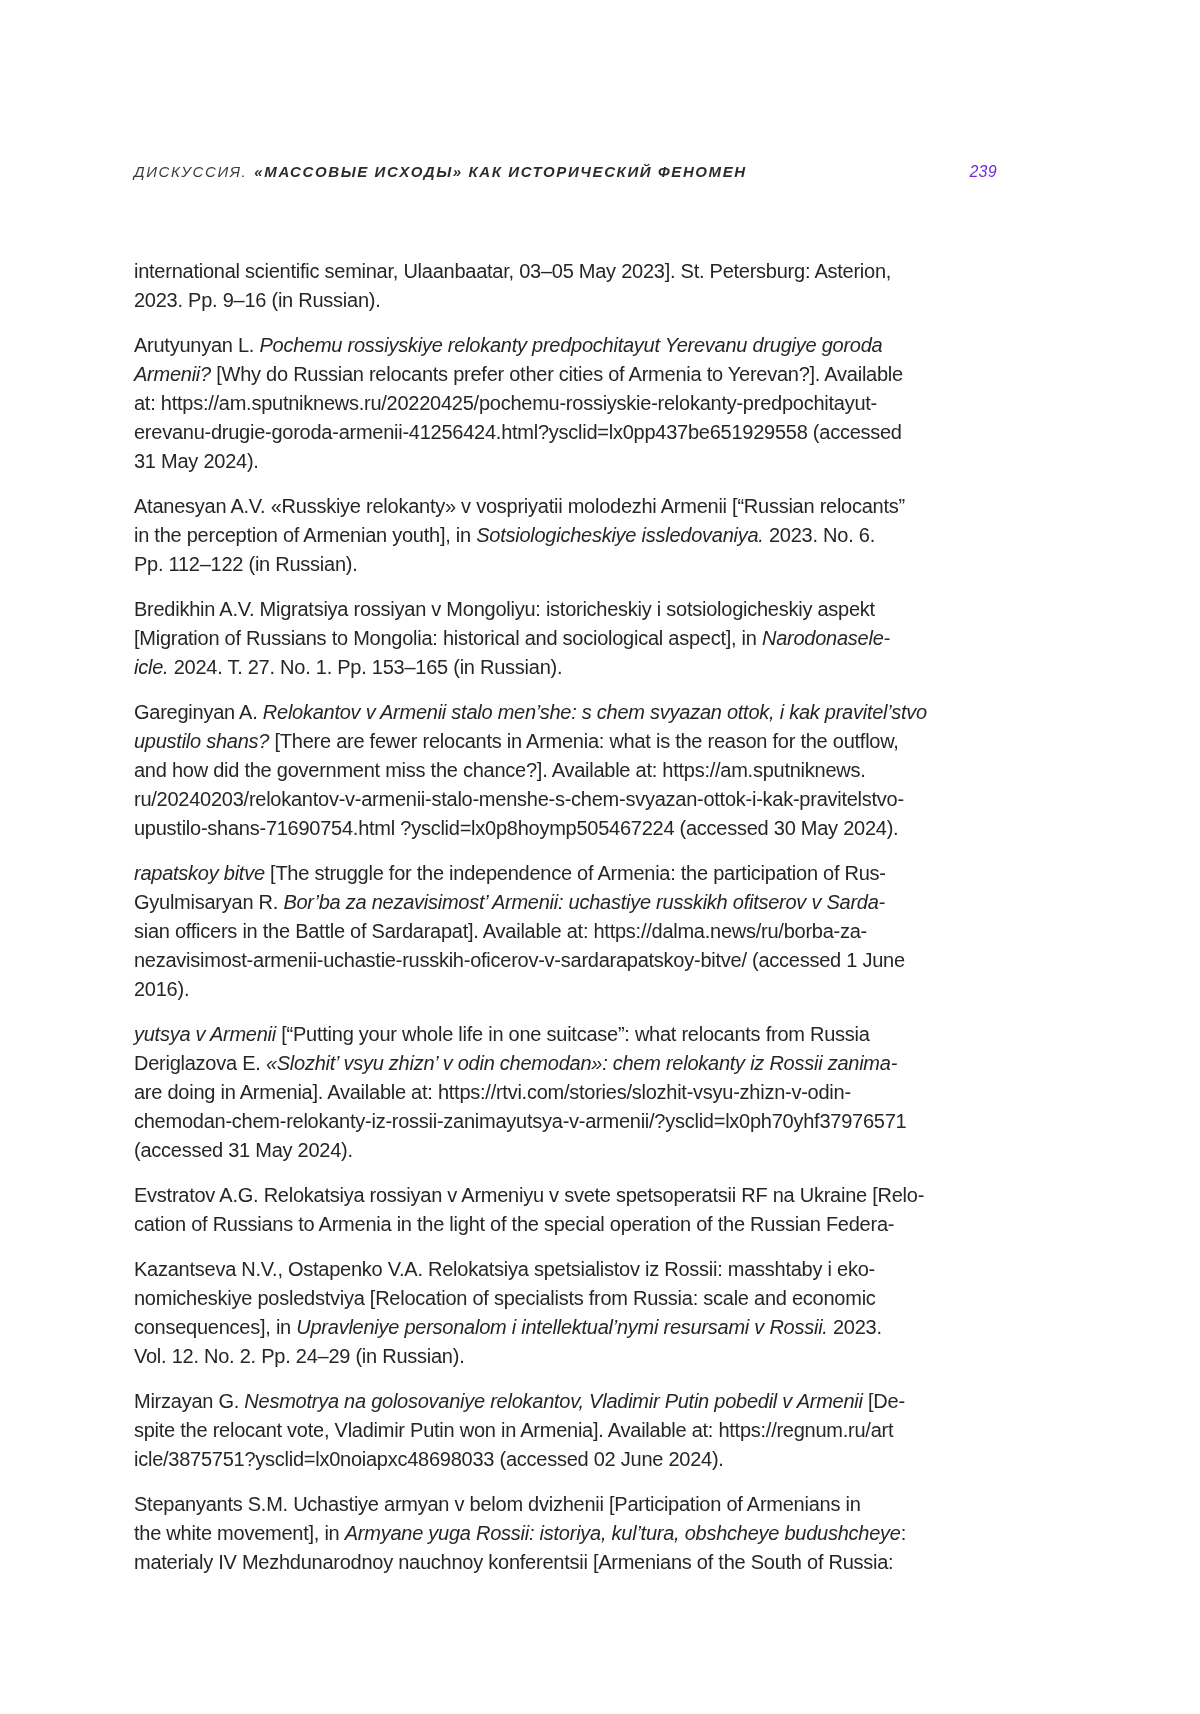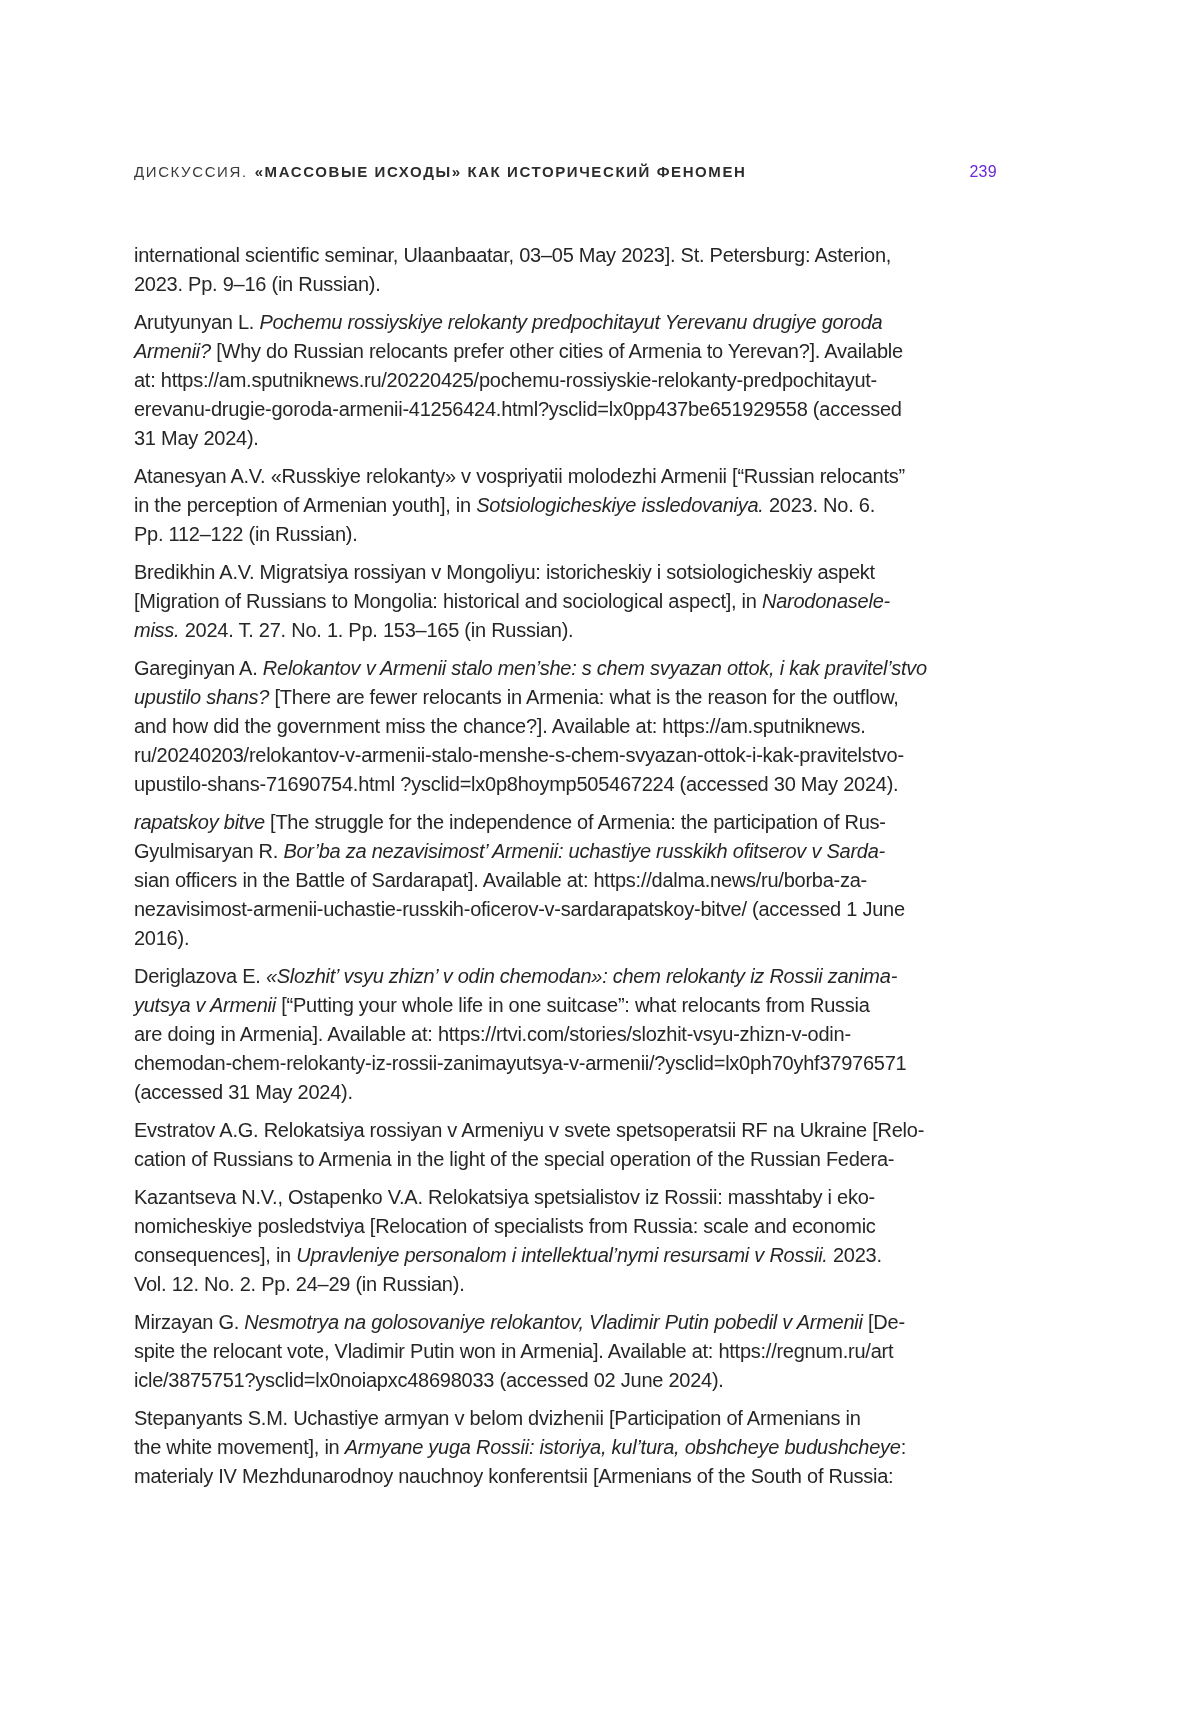--- a/index.html
+++ b/index.html
@@ -17,20 +17,21 @@
   }
   
   .running-head {
     position: absolute;
     left: 134px;
     top: 163px;
     width: 863px;
     display: flex;
     justify-content: space-between;
     align-items: baseline;
+    font-style: italic;
   }
   .head-text {
     font-size: 15px;
     letter-spacing: 1.6px;
     color: #3a3a3a;
     white-space: nowrap;
   }
   .head-section {
     font-weight: 400;
   }
@@ -45,21 +46,21 @@
     letter-spacing: 0.3px;
   }
   
   .refs {
     position: absolute;
     left: 134px;
     top: 241px;
     width: 880px;
   }
   .para {
-    margin: 0 0 9px 0;
+    margin: 16px 0 9px 0;
   }
   .line {
     height: 29px;
     line-height: 29px;
     font-size: 20px;
     letter-spacing: -0.25px;
     color: #262626;
     white-space: nowrap;
   }
   .line .it {
@@ -91,39 +92,39 @@
         <div class="line"><span>31 May 2024).</span></div>
       </div>
       <div class="para">
         <div class="line"><span>Atanesyan A.V. «Russkiye relokanty» v vospriyatii molodezhi Armenii [“Russian relocants”</span></div>
         <div class="line"><span>in the perception of Armenian youth], in </span><span class="it">Sotsiologicheskiye issledovaniya.</span><span> 2023. No. 6.</span></div>
         <div class="line"><span>Pp. 112–122 (in Russian).</span></div>
       </div>
       <div class="para">
         <div class="line"><span>Bredikhin A.V. Migratsiya rossiyan v Mongoliyu: istoricheskiy i sotsiologicheskiy aspekt</span></div>
         <div class="line"><span>[Migration of Russians to Mongolia: historical and sociological aspect], in </span><span class="it">Narodonasele-</span></div>
-        <div class="line"><span class="it">miss.</span><span> 2024. T. 27. No. 1. Pp. 153–165 (in Russian).</span></div>
+        <div class="line"><span class="it">icle.</span><span> 2024. T. 27. No. 1. Pp. 153–165 (in Russian).</span></div>
       </div>
       <div class="para">
         <div class="line"><span>Gareginyan A. </span><span class="it">Relokantov v Armenii stalo men’she: s chem svyazan ottok, i kak pravitel’stvo</span></div>
         <div class="line"><span class="it">upustilo shans?</span><span> [There are fewer relocants in Armenia: what is the reason for the outflow,</span></div>
         <div class="line"><span>and how did the government miss the chance?]. Available at: https://am.sputniknews.</span></div>
         <div class="line"><span>ru/20240203/relokantov-v-armenii-stalo-menshe-s-chem-svyazan-ottok-i-kak-pravitelstvo-</span></div>
         <div class="line"><span>upustilo-shans-71690754.html ?ysclid=lx0p8hoymp505467224 (accessed 30 May 2024).</span></div>
       </div>
       <div class="para">
         <div class="line"><span class="it">rapatskoy bitve</span><span> [The struggle for the independence of Armenia: the participation of Rus-</span></div>
         <div class="line"><span>Gyulmisaryan R. </span><span class="it">Bor’ba za nezavisimost’ Armenii: uchastiye russkikh ofitserov v Sarda-</span></div>
         <div class="line"><span>sian officers in the Battle of Sardarapat]. Available at: https://dalma.news/ru/borba-za-</span></div>
         <div class="line"><span>nezavisimost-armenii-uchastie-russkih-oficerov-v-sardarapatskoy-bitve/ (accessed 1 June</span></div>
         <div class="line"><span>2016).</span></div>
       </div>
       <div class="para">
+        <div class="line"><span class="it">yutsya v Armenii</span><span> [“Putting your whole life in one suitcase”: what relocants from Russia</span></div>
         <div class="line"><span>Deriglazova E. </span><span class="it">«Slozhit’ vsyu zhizn’ v odin chemodan»: chem relokanty iz Rossii zanima-</span></div>
-        <div class="line"><span class="it">yutsya v Armenii</span><span> [“Putting your whole life in one suitcase”: what relocants from Russia</span></div>
         <div class="line"><span>are doing in Armenia]. Available at: https://rtvi.com/stories/slozhit-vsyu-zhizn-v-odin-</span></div>
         <div class="line"><span>chemodan-chem-relokanty-iz-rossii-zanimayutsya-v-armenii/?ysclid=lx0ph70yhf37976571</span></div>
         <div class="line"><span>(accessed 31 May 2024).</span></div>
       </div>
       <div class="para">
         <div class="line"><span>Evstratov A.G. Relokatsiya rossiyan v Armeniyu v svete spetsoperatsii RF na Ukraine [Relo-</span></div>
         <div class="line"><span>cation of Russians to Armenia in the light of the special operation of the Russian Federa-</span></div>
       </div>
       <div class="para">
         <div class="line"><span>Kazantseva N.V., Ostapenko V.A. Relokatsiya spetsialistov iz Rossii: masshtaby i eko-</span></div>

